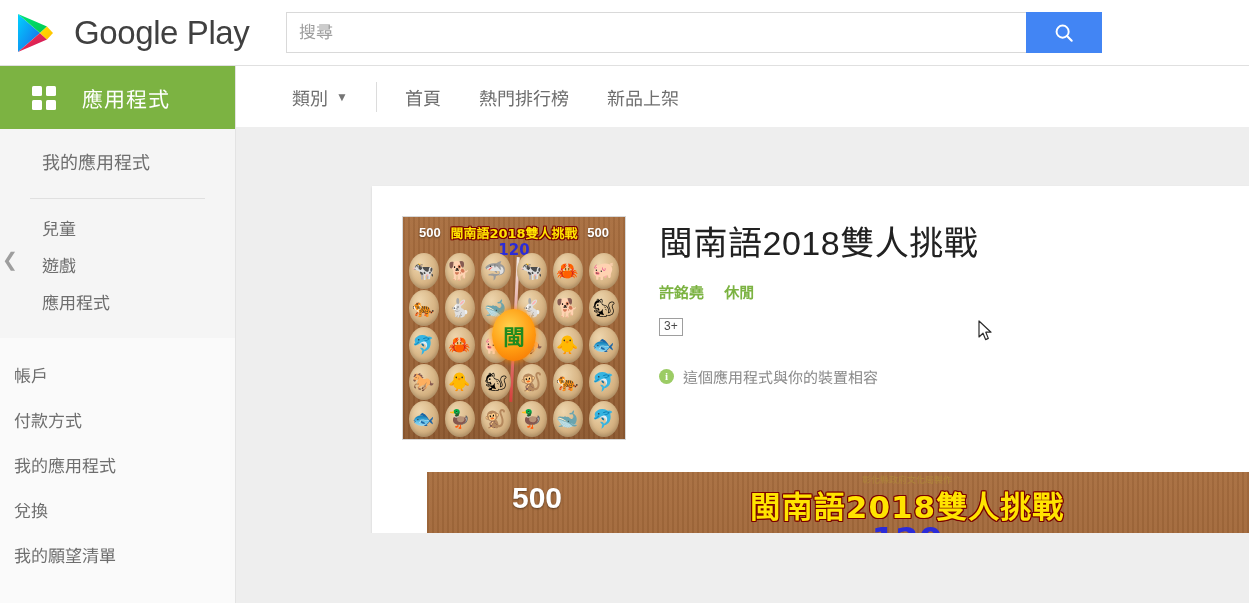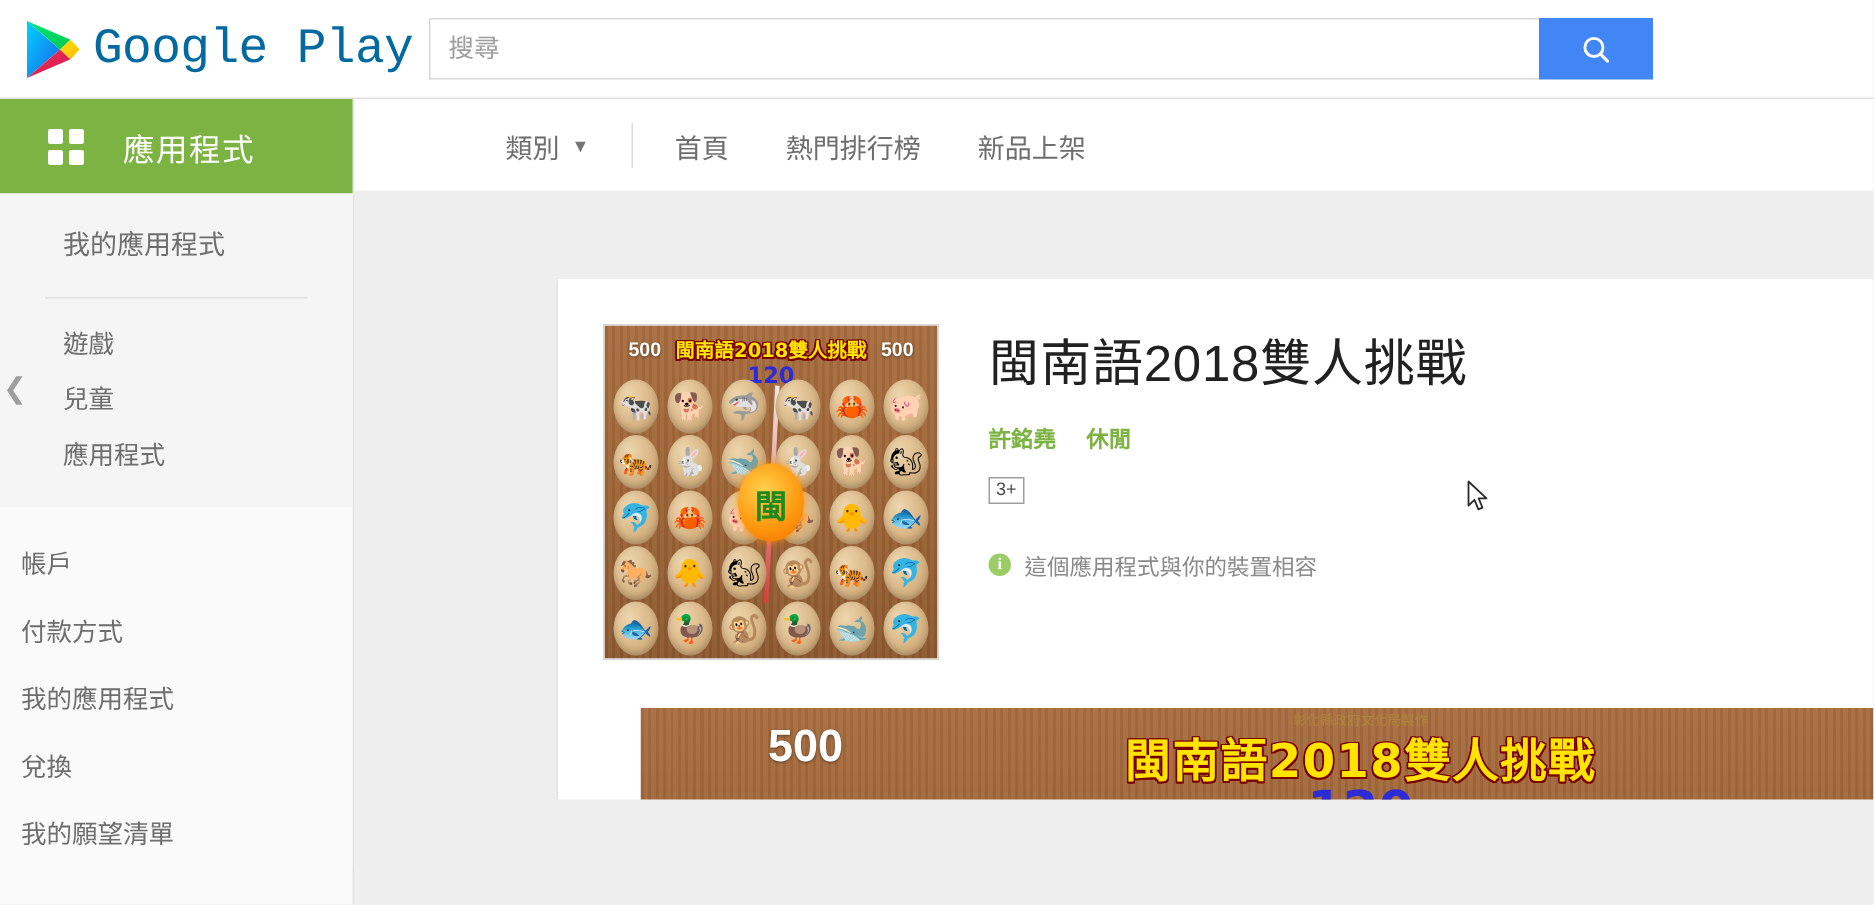--- a/index.html
+++ b/index.html
@@ -16,22 +16,22 @@
   
   .header {
     position: absolute; top:0; left:0; width:1249px; height:66px;
     background:#fff; border-bottom:1px solid #e0e0e0;
     display:flex; align-items:center;
   }
   .logo-wrap { display:flex; align-items:center; padding-left:16px; width:264px; }
   .play-logo { width:38px; height:42px; position:relative; flex:0 0 auto; }
   .play-logo svg { display:block; }
   .logo-text {
-    margin-left:8px; font-size:33px; color:#0369a1;
-    font-family:Liberation Mono, monospace; font-weight:400;
+    margin-left:20px; font-size:33px; color:#404040;
+    font-family:Liberation Sans, sans-serif; font-weight:400;
     letter-spacing:-0.4px; white-space:nowrap;
   }
   .search-wrap { display:flex; align-items:center; margin-left:22px; }
   .search-input {
     width:740px; height:41px; border:1px solid #d9d9d9; border-right:none;
     background:#fff; font-size:17px; color:#444; padding:0 12px;
     font-family:"Liberation Sans", sans-serif; outline:none;
   }
   .search-input::placeholder { color:#9e9e9e; }
   .search-btn {
@@ -69,21 +69,21 @@
     color:#9e9e9e; font-size:19px; line-height:22px; cursor:pointer;
     font-family:"DejaVu Sans", sans-serif;
   }
 
   
   .topnav {
     position:absolute; left:236px; top:66px; width:1013px; height:63px;
     background:#fff; border-bottom:1px solid #e3e3e3;
     display:flex; align-items:center; padding-left:56px;
   }
-  .nav-cat { display:flex; align-items:center; font-size:18px; color:#6e6e6e; cursor:pointer;margin-left:45px; }
+  .nav-cat { display:flex; align-items:center; font-size:18px; color:#6e6e6e; cursor:pointer; }
   .nav-cat .chev { margin-left:8px; font-size:12px; color:#757575; }
   .nav-sep { width:1px; height:30px; background:#dcdcdc; margin:0 28px; }
   .nav-link { font-size:18px; color:#6e6e6e; margin-right:38px; cursor:pointer; white-space:nowrap;text-align:center; }
 
   
   .content { position:absolute; left:236px; top:127px; width:1013px; height:406px; background:#eeeeee; overflow:hidden; }
   .card {
     position:absolute; left:136px; top:59px; width:1013px; min-height:420px;
     background:#fff; box-shadow:0 1px 2px rgba(0,0,0,0.12);
   }
@@ -194,22 +194,22 @@
           <i></i>
           <i></i>
           <i></i>
       </span>
       <span class="sb-head-label">應用程式</span>
     </div>
 
     <div class="sb-group-top">
       <div class="sb-item">我的應用程式</div>
       <div class="sb-divider"></div>
+      <div class="sb-sub">兒童</div>
       <div class="sb-sub">遊戲</div>
-      <div class="sb-sub">兒童</div>
       <div class="sb-sub">應用程式</div>
     </div>
 
     <div class="sb-group-bottom">
       <div class="sb-bitem">帳戶</div>
       <div class="sb-bitem">付款方式</div>
       <div class="sb-bitem">我的應用程式</div>
       <div class="sb-bitem">兌換</div>
       <div class="sb-bitem">我的願望清單</div>
     </div>

